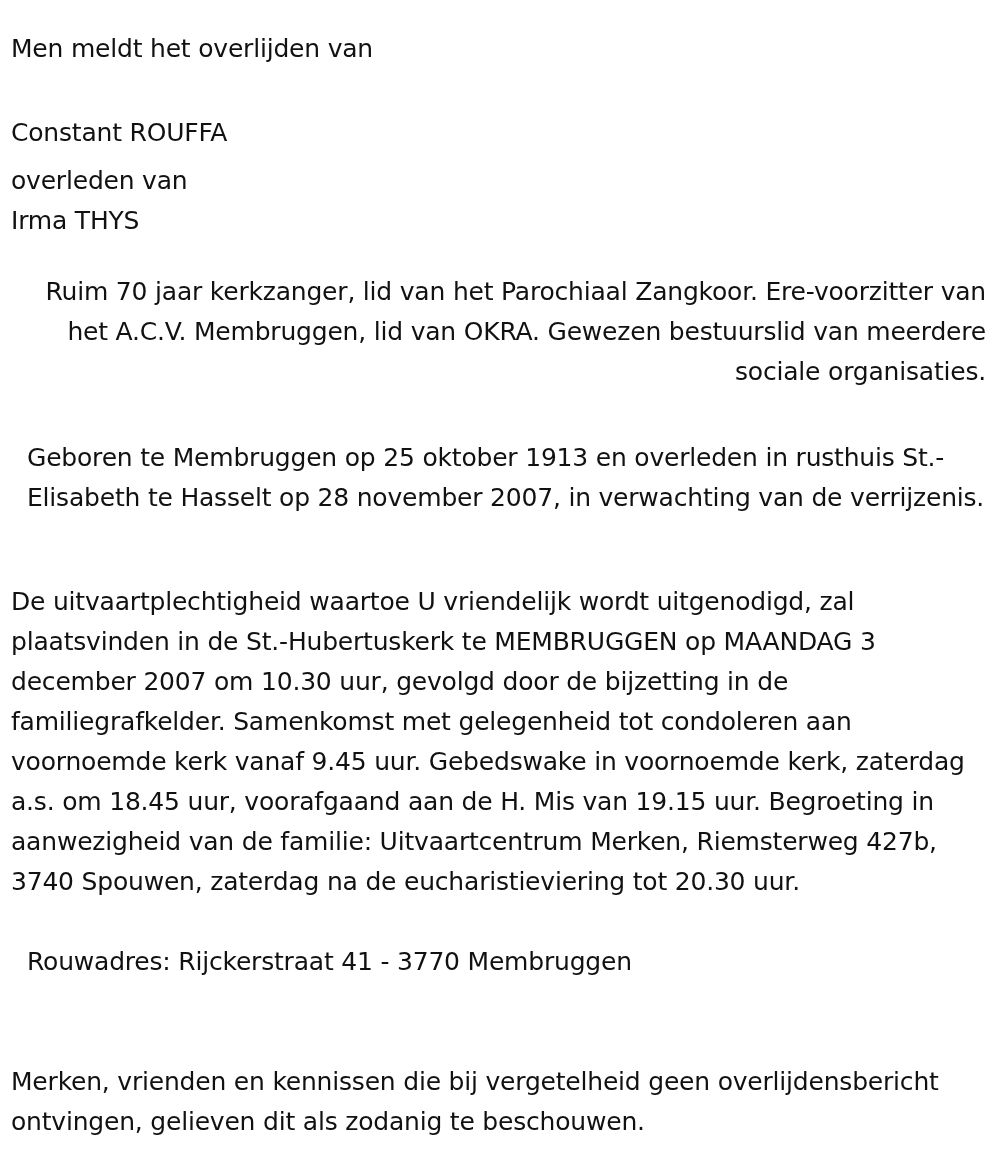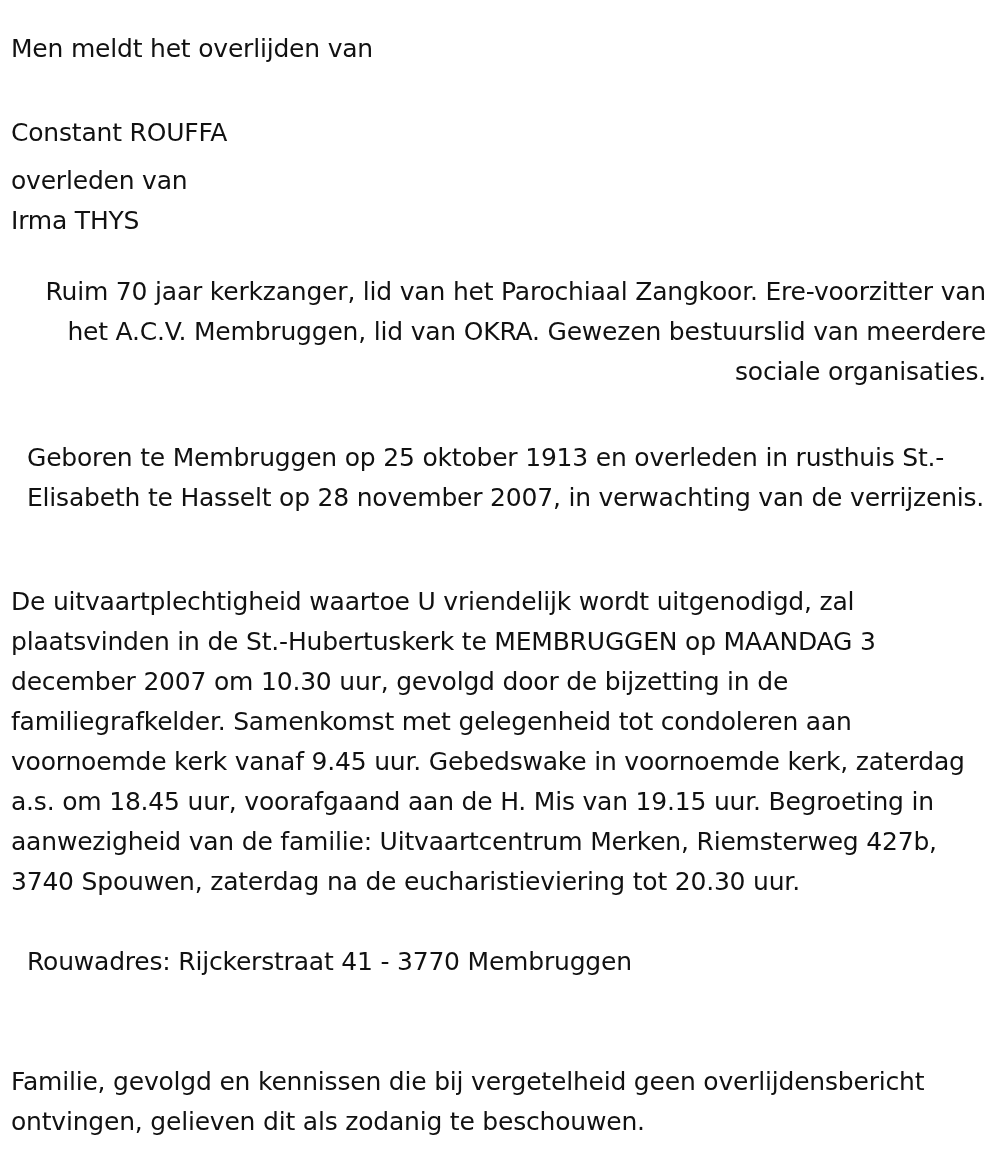--- a/index.html
+++ b/index.html
@@ -43,14 +43,14 @@
 <div class="page">
   <div class="line" style="top:6px;">Men meldt het overlijden van</div>
   <div class="line name" style="top:90px;">Constant ROUFFA</div>
   <div class="line" style="top:138px;">overleden van</div>
   <div class="line" style="top:178px;">Irma THYS</div>
 
   <p class="para" style="top:272px; margin:0;text-align:right;">Ruim 70 jaar kerkzanger, lid van het Parochiaal Zangkoor. Ere-voorzitter van het A.C.V. Membruggen, lid van OKRA. Gewezen bestuurslid van meerdere sociale organisaties.</p>
   <p class="para" style="top:422px; margin:16px;">Geboren te Membruggen op 25 oktober 1913 en overleden in rusthuis St.-Elisabeth te Hasselt op 28 november 2007, in verwachting van de verrijzenis.</p>
   <p class="para" style="top:582px; margin:0;">De uitvaartplechtigheid waartoe U vriendelijk wordt uitgenodigd, zal plaatsvinden in de St.-Hubertuskerk te MEMBRUGGEN op MAANDAG 3 december 2007 om 10.30 uur, gevolgd door de bijzetting in de familiegrafkelder. Samenkomst met gelegenheid tot condoleren aan voornoemde kerk vanaf 9.45 uur. Gebedswake in voornoemde kerk, zaterdag a.s. om 18.45 uur, voorafgaand aan de H. Mis van 19.15 uur. Begroeting in aanwezigheid van de familie: Uitvaartcentrum Merken, Riemsterweg 427b, 3740 Spouwen, zaterdag na de eucharistieviering tot 20.30 uur.</p>
   <p class="para" style="top:926px; margin:16px;">Rouwadres: Rijckerstraat 41 - 3770 Membruggen</p>
-  <p class="para" style="top:1062px; margin:0;">Familie, gevolgd en kennissen die bij vergetelheid geen overlijdensbericht ontvingen, gelieven dit als zodanig te beschouwen.</p>
+  <p class="para" style="top:1062px; margin:0;">Merken, vrienden en kennissen die bij vergetelheid geen overlijdensbericht ontvingen, gelieven dit als zodanig te beschouwen.</p>
 </div>
 
 </body></html>

